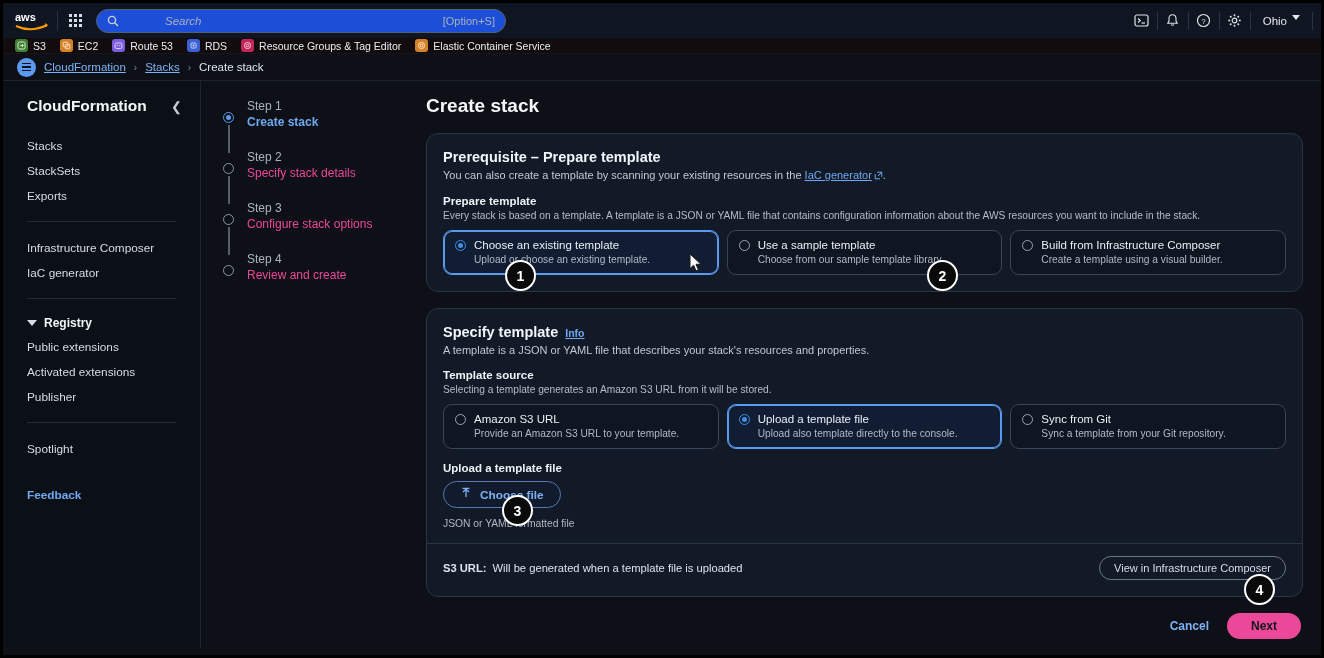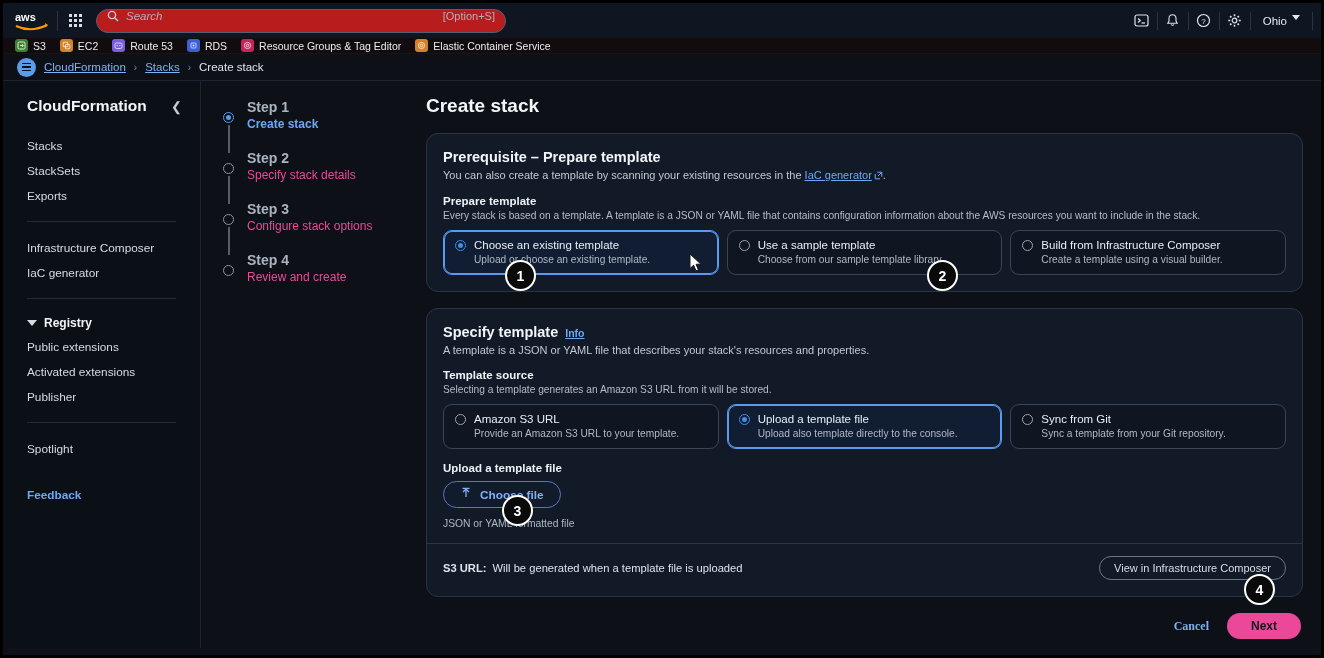--- a/index.html
+++ b/index.html
@@ -39,26 +39,27 @@
     grid-template-rows: repeat(3,3px);
     gap: 2px;
     align-content: center; justify-content: center;
     cursor: pointer;
   }
   .app-grid i { background: #d8dde5; display:block; width:3px; height:3px; }
   .searchbar {
     flex: 0 0 410px;
     margin-left: 8px;
     height: 24px;
-    background: #b91c1c;
+    background: #1d4ed8;
     border: 1px solid #56606e;
     border-radius: 13px;
-    display: flex; align-items: flex-start;
+    display: flex; align-items: center;
     padding: 0 10px;
     position: relative;
+    gap: 39px;
   }
   .searchbar .sicon { color:#c8cfd8; margin-right:7px; display:flex; }
   .searchbar .sph { color:#aab2bd; font-size:11.5px; font-style: italic; }
   .searchbar .shint { margin-left:auto; color:#aab2bd; font-size:11px; }
   .topnav-right {
     margin-left: auto; display:flex; align-items:center; height:100%;
   }
   .tn-btn {
     width: 30px; height: 100%;
     display:flex; align-items:center; justify-content:center;
@@ -156,21 +157,21 @@
     border-color:#5a9bf0; background:#0d1117;
     box-shadow: 0 0 0 2px #0d1117;
   }
   .step.active .dot::after {
     content:''; position:absolute; left:2px; top:2px;
     width:5px; height:5px; border-radius:50%; background:#5a9bf0;
   }
   .step .line {
     position:absolute; left:13px; top:26px; width:1.5px; height:28px; background:#555f6c;
   }
-  .step .sn { color:#aab3bf; font-size:14px; margin-bottom:2px;font-weight:bold; }
+  .step .sn { color:#aab3bf; font-size:12px; margin-bottom:2px; }
   .step .sl { color:#ec4899; font-size:12px; }
   .step.active .sl { color:#6fa8f0; font-weight:bold; }
 
   
   .main {
     flex:1; padding: 14px 18px 0 0; overflow:hidden; position:relative;
   }
   .page-title { color:#f4f7fa; font-size:19px; font-weight:bold; margin-bottom:16px; }
   .card {
     background: #121a27;
@@ -225,21 +226,21 @@
   .ghost-btn {
     margin-left:auto;
     border:1px solid #6b7685; border-radius:15px;
     background:transparent; color:#d7dee6; font-size:11px;
     padding: 5px 14px; cursor:pointer; white-space:nowrap;
   }
   .footer-row {
     display:flex; align-items:center; justify-content:flex-end;
     gap: 18px; padding-right: 2px;
   }
-  .cancel-btn { color:#7fb0f3; font-size:12px; font-weight:bold; cursor:pointer; background:none; border:none; font-family:Liberation Serif, serif; }
+  .cancel-btn { color:#7fb0f3; font-size:12px; font-weight:bold; cursor:pointer; background:none; border:none; font-family:Liberation Sans, sans-serif; }
   .next-btn {
     background:#ec4899; color:#11161d; font-size:12px; font-weight:bold;
     border:none; border-radius:15px; padding: 6px 24px; cursor:pointer; font-family:inherit;
   }
 
   
   .badge {
     position:absolute; width:31px; height:31px; border-radius:50%;
     background:#0a0a0a; border:2.5px solid #ffffff;
     color:#ffffff; font-size:14px; font-weight:bold;

